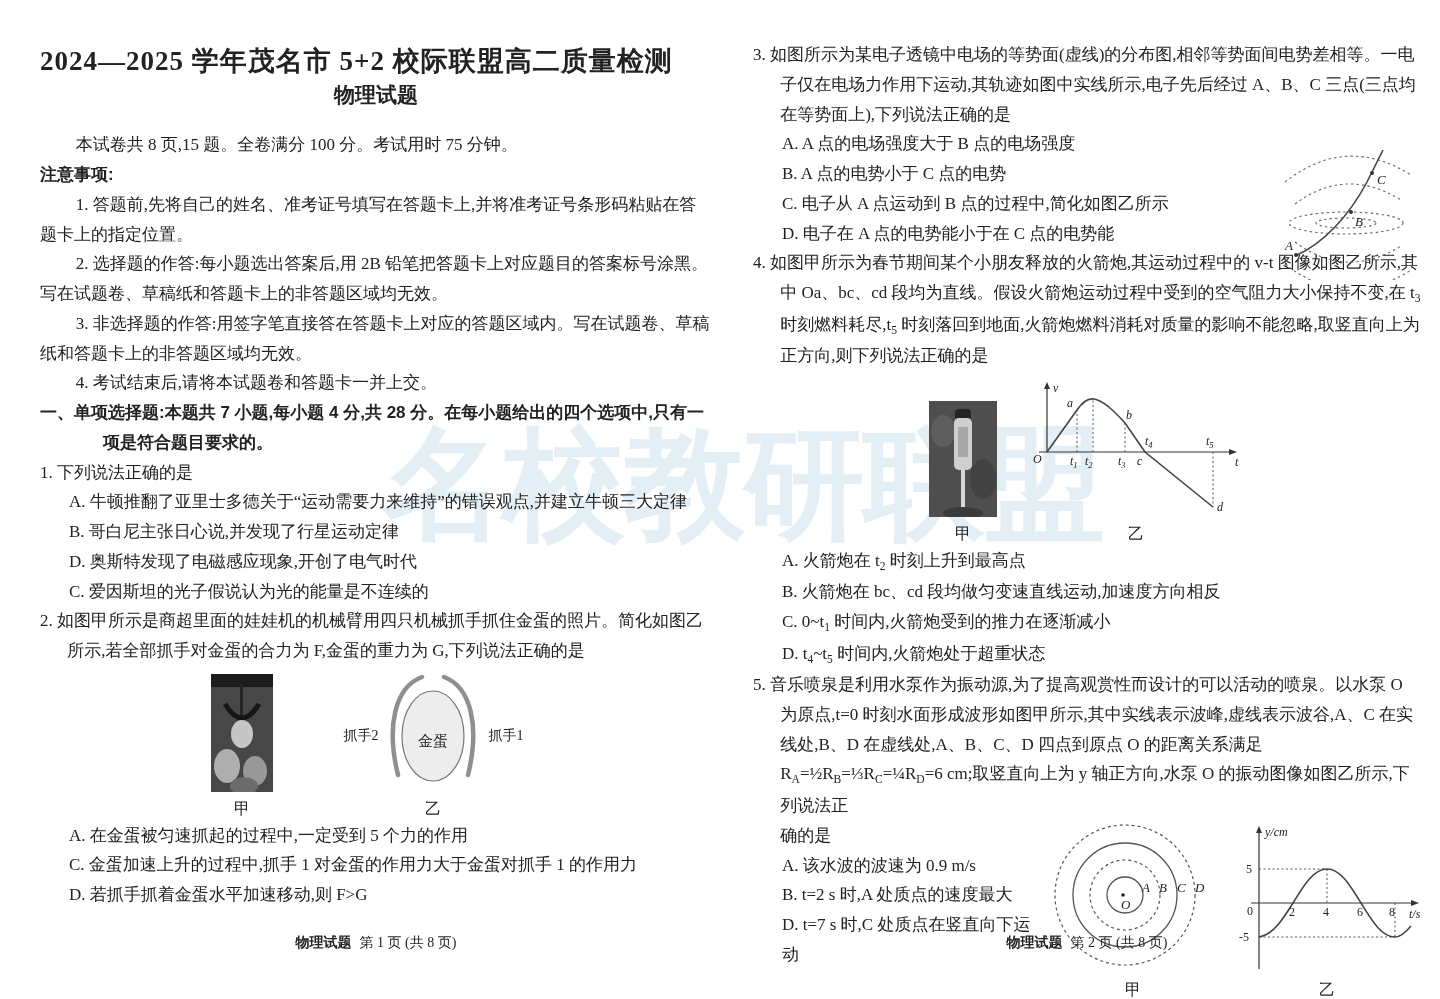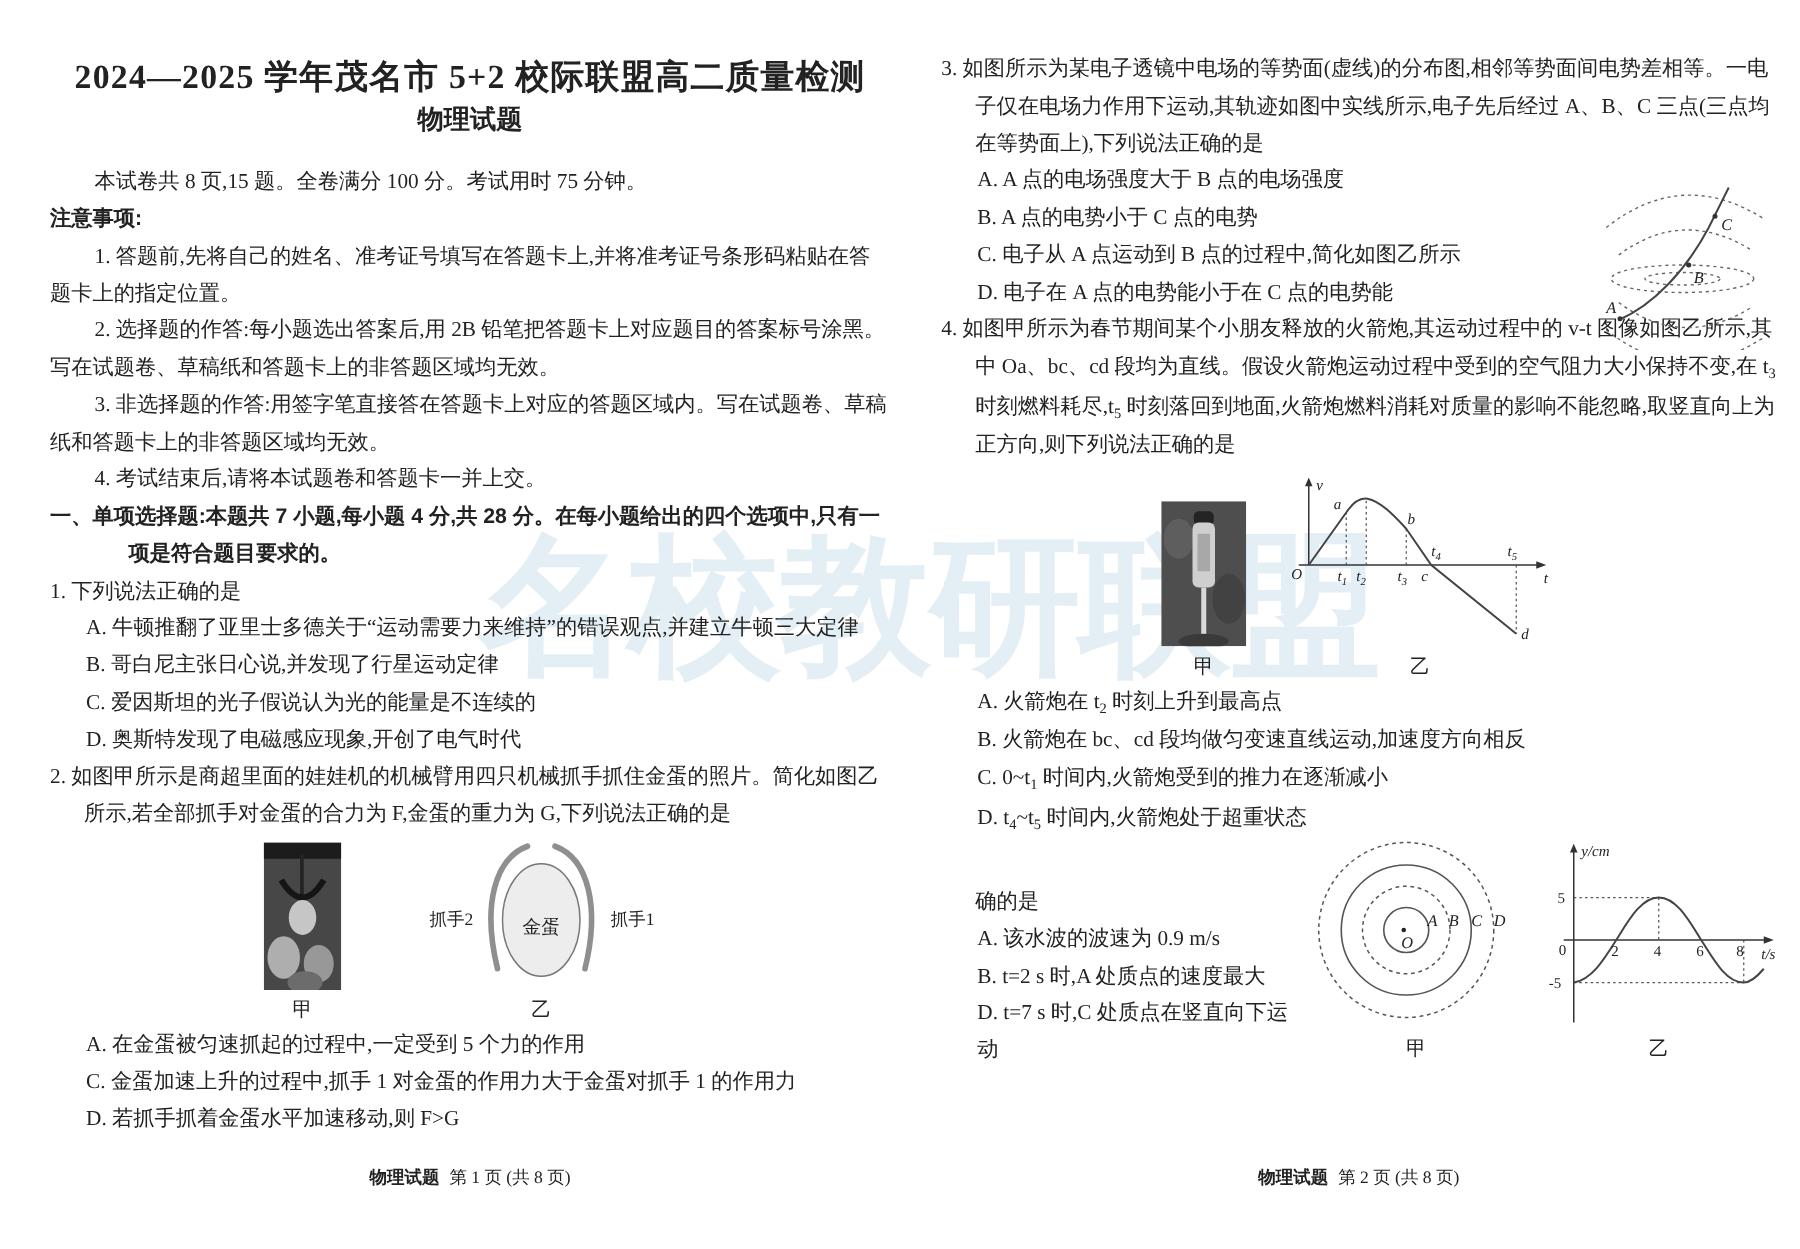--- a/index.html
+++ b/index.html
@@ -15,21 +15,21 @@
     font-family:"Liberation Serif","DejaVu Serif",serif;
   }
   .page{
     position:absolute;top:0;height:999px;z-index:1;
     font-size:17px;line-height:1.75;box-sizing:border-box;
   }
   .page1{left:40px;width:672px;padding-top:44px;}
   .page2{left:753px;width:668px;padding-top:40px;}
   p{margin:0;}
   .title{
-    font-size:27px;font-weight:700;text-align:center;margin:0 0 2px 0;
+    font-size:27px;font-weight:700;margin:0 0 2px 0;
     letter-spacing:1px;line-height:1.3;
   }
   .subtitle{font-size:21px;font-weight:700;text-align:center;margin:0 0 20px 0;line-height:1.4;}
   .indent{text-indent:2.1em;}
   .heading{font-weight:700;font-family:Liberation Sans, sans-serif;}
   .section{
     font-weight:700;font-family:"Liberation Sans","DejaVu Sans",sans-serif;
     padding-left:3.7em;text-indent:-3.7em;
   }
   .q{padding-left:1.6em;text-indent:-1.6em;}
@@ -65,22 +65,22 @@
   <p class="indent">2. 选择题的作答:每小题选出答案后,用 2B 铅笔把答题卡上对应题目的答案标号涂黑。写在试题卷、草稿纸和答题卡上的非答题区域均无效。</p>
   <p class="indent">3. 非选择题的作答:用签字笔直接答在答题卡上对应的答题区域内。写在试题卷、草稿纸和答题卡上的非答题区域均无效。</p>
   <p class="indent">4. 考试结束后,请将本试题卷和答题卡一并上交。</p>
 
   <p class="section">一、单项选择题:本题共 7 小题,每小题 4 分,共 28 分。在每小题给出的四个选项中,只有一项是符合题目要求的。</p>
 
   <div>
     <p class="q">1. 下列说法正确的是</p>
     <p class="opt">A. 牛顿推翻了亚里士多德关于“运动需要力来维持”的错误观点,并建立牛顿三大定律</p>
     <p class="opt">B. 哥白尼主张日心说,并发现了行星运动定律</p>
+    <p class="opt">D. 奥斯特发现了电磁感应现象,开创了电气时代</p>
     <p class="opt">C. 爱因斯坦的光子假说认为光的能量是不连续的</p>
-    <p class="opt">D. 奥斯特发现了电磁感应现象,开创了电气时代</p>
   </div>
 
   <div>
     <p class="q">2. 如图甲所示是商超里面的娃娃机的机械臂用四只机械抓手抓住金蛋的照片。简化如图乙所示,若全部抓手对金蛋的合力为 F,金蛋的重力为 G,下列说法正确的是</p>
 
     <div class="figrow">
       <div class="figblock">
         <svg width="62" height="118" viewBox="0 0 62 118">
           <rect x="0" y="0" width="62" height="118" fill="#474747"></rect>
           <rect x="0" y="0" width="62" height="13" fill="#1c1c1c"></rect>
@@ -193,24 +193,25 @@
       </div>
     </div>
 
     <p class="opt">A. 火箭炮在 t<sub>2</sub> 时刻上升到最高点</p>
     <p class="opt">B. 火箭炮在 bc、cd 段均做匀变速直线运动,加速度方向相反</p>
     <p class="opt">C. 0~t<sub>1</sub> 时间内,火箭炮受到的推力在逐渐减小</p>
     <p class="opt">D. t<sub>4</sub>~t<sub>5</sub> 时间内,火箭炮处于超重状态</p>
   </div>
 
   <div>
+    <p class="q">5. 音乐喷泉是利用水泵作为振动源,为了提高观赏性而设计的可以活动的喷泉。以水泵 O 为原点,t=0 时刻水面形成波形如图甲所示,其中实线表示波峰,虚线表示波谷,A、C 在实线处,B、D 在虚线处,A、B、C、D 四点到原点 O 的距离关系满足 R<sub>A</sub>=½R<sub>B</sub>=⅓R<sub>C</sub>=¼R<sub>D</sub>=6 cm;取竖直向上为 y 轴正方向,水泵 O 的振动图像如图乙所示,下列说法正</p>
 
     <div class="q5row">
       <div class="q5left">
-        <p style="margin-left:1.6em;margin-top:36px;">确的是</p>
+        <p style="margin-left:1.6em;">确的是</p>
         <p class="opt">A. 该水波的波速为 0.9 m/s</p>
         <p class="opt">B. t=2 s 时,A 处质点的速度最大</p>
         <p class="opt">D. t=7 s 时,C 处质点在竖直向下运动</p>
       </div>
 
       <div class="q5figs">
         <div class="figblock">
           <svg width="180" height="152" viewBox="0 0 180 152">
             <circle cx="82" cy="74" r="18" fill="none" stroke="#555" stroke-width="1.3"></circle>
             <circle cx="82" cy="74" r="35" fill="none" stroke="#555" stroke-width="1.2" stroke-dasharray="3,3"></circle>

